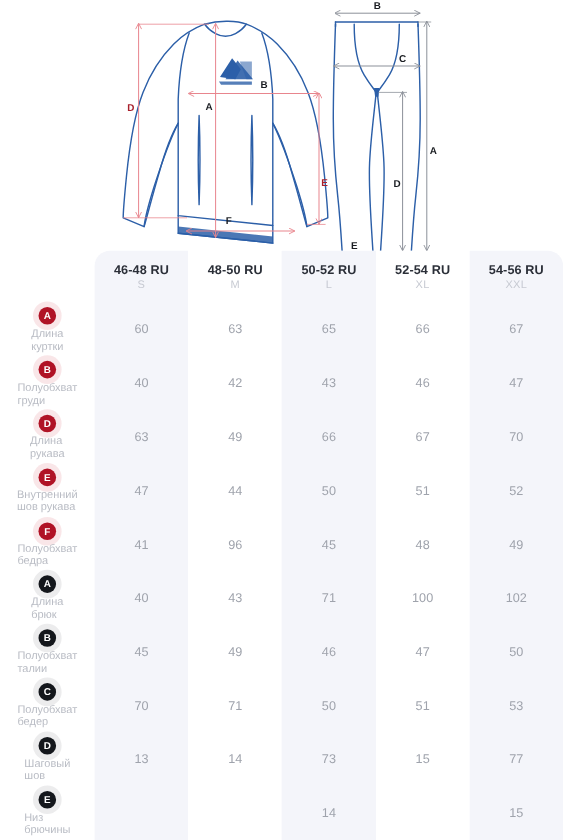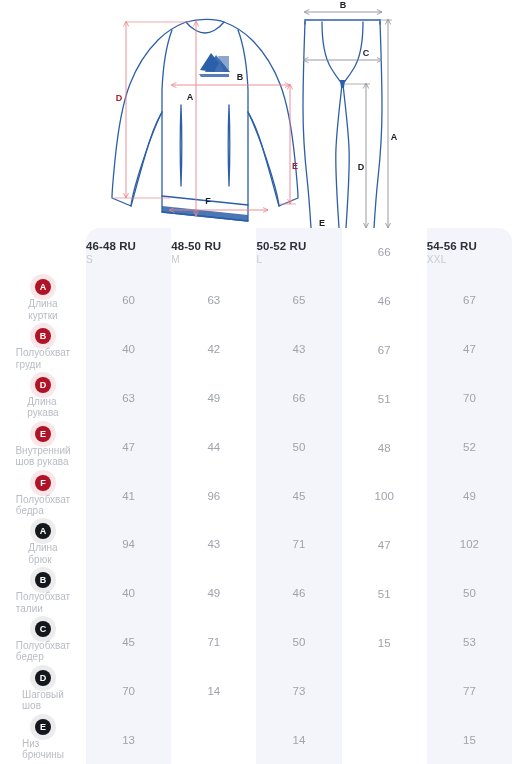--- a/index.html
+++ b/index.html
@@ -61,20 +61,21 @@
   }
   .data-col.first { border-top-left-radius: 14px; }
   .data-col.last  { border-top-right-radius: 14px; }
 
   
   .hdr-spacer { height: 48px; }
   .col-head {
     height: 48px;
     display: flex;
     flex-direction: column;
+    align-items: center;
     justify-content: center;
     gap: 2px;
   }
   .col-head .ru {
     font-size: 11.5px;
     font-weight: bold;
     color: #2b2f38;
     letter-spacing: 0.1px;
     white-space: nowrap;
   }
@@ -350,21 +351,20 @@
         <div class="data-col striped first">
           <div class="col-head">
             <div class="ru">46-48 RU</div>
             <div class="intl">S</div>
           </div>
           <div class="val-row">60</div>
           <div class="val-row">40</div>
           <div class="val-row">63</div>
           <div class="val-row">47</div>
           <div class="val-row">41</div>
-          <div class="val-row">94</div>
           <div class="val-row">40</div>
           <div class="val-row">45</div>
           <div class="val-row">70</div>
           <div class="val-row">13</div>
         </div>
         <div class="data-col">
           <div class="col-head">
             <div class="ru">48-50 RU</div>
             <div class="intl">M</div>
           </div>
@@ -388,20 +388,24 @@
           <div class="val-row">66</div>
           <div class="val-row">50</div>
           <div class="val-row">45</div>
           <div class="val-row">71</div>
           <div class="val-row">46</div>
           <div class="val-row">50</div>
           <div class="val-row">73</div>
           <div class="val-row">14</div>
         </div>
         <div class="data-col">
+          <div class="col-head">
+            <div class="ru">52-54 RU</div>
+            <div class="intl">XL</div>
+          </div>
           <div class="val-row">66</div>
           <div class="val-row">46</div>
           <div class="val-row">67</div>
           <div class="val-row">51</div>
           <div class="val-row">48</div>
           <div class="val-row">100</div>
           <div class="val-row">47</div>
           <div class="val-row">51</div>
           <div class="val-row">15</div>
         </div>

